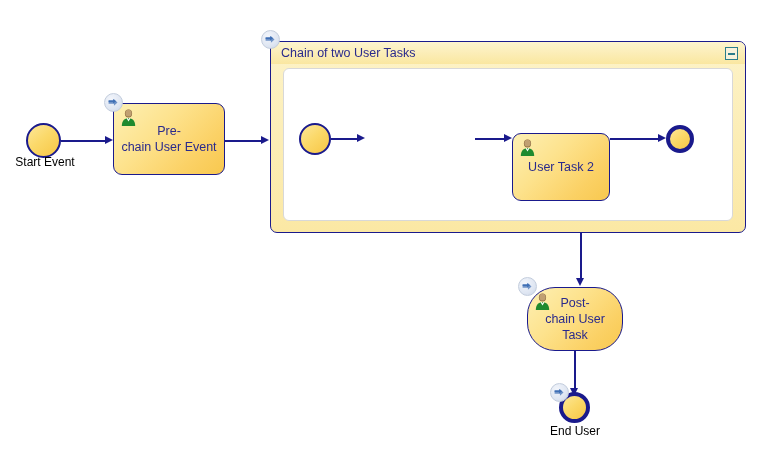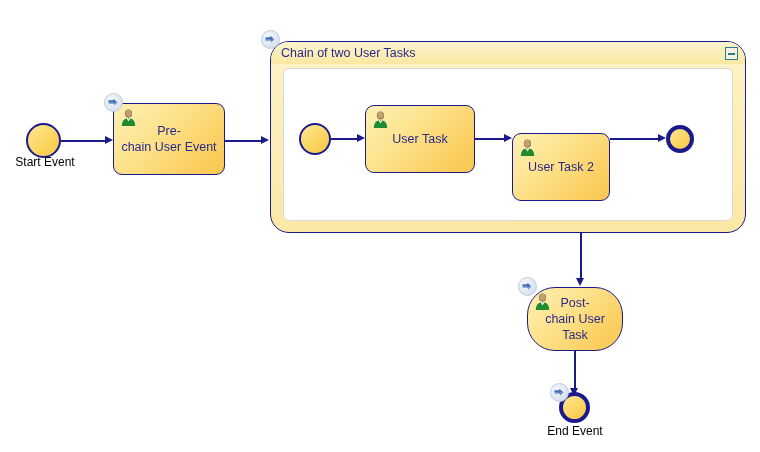--- a/index.html
+++ b/index.html
@@ -69,21 +69,21 @@
     top: 5px;
     width: 17px;
     height: 17px;
   }
 
   
   .subprocess {
     position: absolute;
     box-sizing: border-box;
     border: 1.5px solid #1a1a8c;
-    border-radius: 19px;
+    border-radius: 7px;
     background: linear-gradient(180deg, #fdf3c8 0%, #fbe8a4 100%);
     overflow: hidden;
   }
   .subprocess-header {
     position: absolute;
     left: 0; top: 0; right: 0;
     height: 22px;
     background: linear-gradient(180deg, #fdf4cf 0%, #fae7a0 100%);
     display: flex;
     align-items: center;
@@ -207,31 +207,20 @@
       <path d="M4 11 L10 11 L10 13 L14 9.5 L10 6 L10 8 L4 8 Z" fill="#6f93c7"></path>
       <path d="M4 9 L9 9 L9 10.5 L12.5 8 L9 5.5 L9 7 L4 7 Z" fill="#3f6fb5"></path>
     </svg>
   </div>
 
   <div class="event start" style="left:299px; top:123px; width:32px; height:32px;"></div>
 
   <div class="conn h" style="left:331px; top:138px; width:26px;"></div>
   <div class="arrowhead right" style="left:357px; top:134px;"></div>
 
-  <div class="task" style="left:365px; top:105px; width:110px; height:68px;">
-    <span class="user-icon">
-      <svg viewBox="0 0 17 17" width="17" height="17">
-        <ellipse cx="8.5" cy="4.6" rx="3.6" ry="4.0" fill="#8b6a3f"></ellipse>
-        <ellipse cx="8.5" cy="4.2" rx="3.1" ry="3.4" fill="#c0a072"></ellipse>
-        <path d="M1.8 17 C1.8 11.6 4.6 9.2 8.5 9.2 C12.4 9.2 15.2 11.6 15.2 17 Z" fill="#1f8a2e"></path>
-        <path d="M6.5 9.3 L8.5 12.6 L10.5 9.3 L9.3 8.9 L8.5 10.4 L7.7 8.9 Z" fill="#ffffff"></path>
-      </svg>
-    </span>
-    <span class="task-label">User Task</span>
-  </div>
 
   <div class="conn h" style="left:475px; top:138px; width:29px;"></div>
   <div class="arrowhead right" style="left:504px; top:134px;"></div>
 
   <div class="task" style="left:512px; top:105px; width:98px; height:68px;margin-top:28px;">
     <span class="user-icon">
       <svg viewBox="0 0 17 17" width="17" height="17">
         <ellipse cx="8.5" cy="4.6" rx="3.6" ry="4.0" fill="#8b6a3f"></ellipse>
         <ellipse cx="8.5" cy="4.2" rx="3.1" ry="3.4" fill="#c0a072"></ellipse>
         <path d="M1.8 17 C1.8 11.6 4.6 9.2 8.5 9.2 C12.4 9.2 15.2 11.6 15.2 17 Z" fill="#1f8a2e"></path>
@@ -265,21 +254,21 @@
     <svg viewBox="0 0 19 19" width="17" height="17">
       <path d="M4 11 L10 11 L10 13 L14 9.5 L10 6 L10 8 L4 8 Z" fill="#6f93c7"></path>
       <path d="M4 9 L9 9 L9 10.5 L12.5 8 L9 5.5 L9 7 L4 7 Z" fill="#3f6fb5"></path>
     </svg>
   </div>
 
   <div class="conn v" style="left:574px; top:351px; height:39px;"></div>
   <div class="arrowhead down" style="left:570px; top:388px;"></div>
 
   <div class="event end" style="left:559px; top:392px; width:31px; height:31px;"></div>
-  <div class="event-label" style="left:529px; top:424px; width:92px;">End Event</div>
+  <div class="event-label" style="left:529px; top:424px; width:92px;">End User</div>
   <div class="ff-badge" style="left:550px; top:383px;">
     <svg viewBox="0 0 19 19" width="17" height="17">
       <path d="M4 11 L10 11 L10 13 L14 9.5 L10 6 L10 8 L4 8 Z" fill="#6f93c7"></path>
       <path d="M4 9 L9 9 L9 10.5 L12.5 8 L9 5.5 L9 7 L4 7 Z" fill="#3f6fb5"></path>
     </svg>
   </div>
 
 </div>
 
 </body></html>

